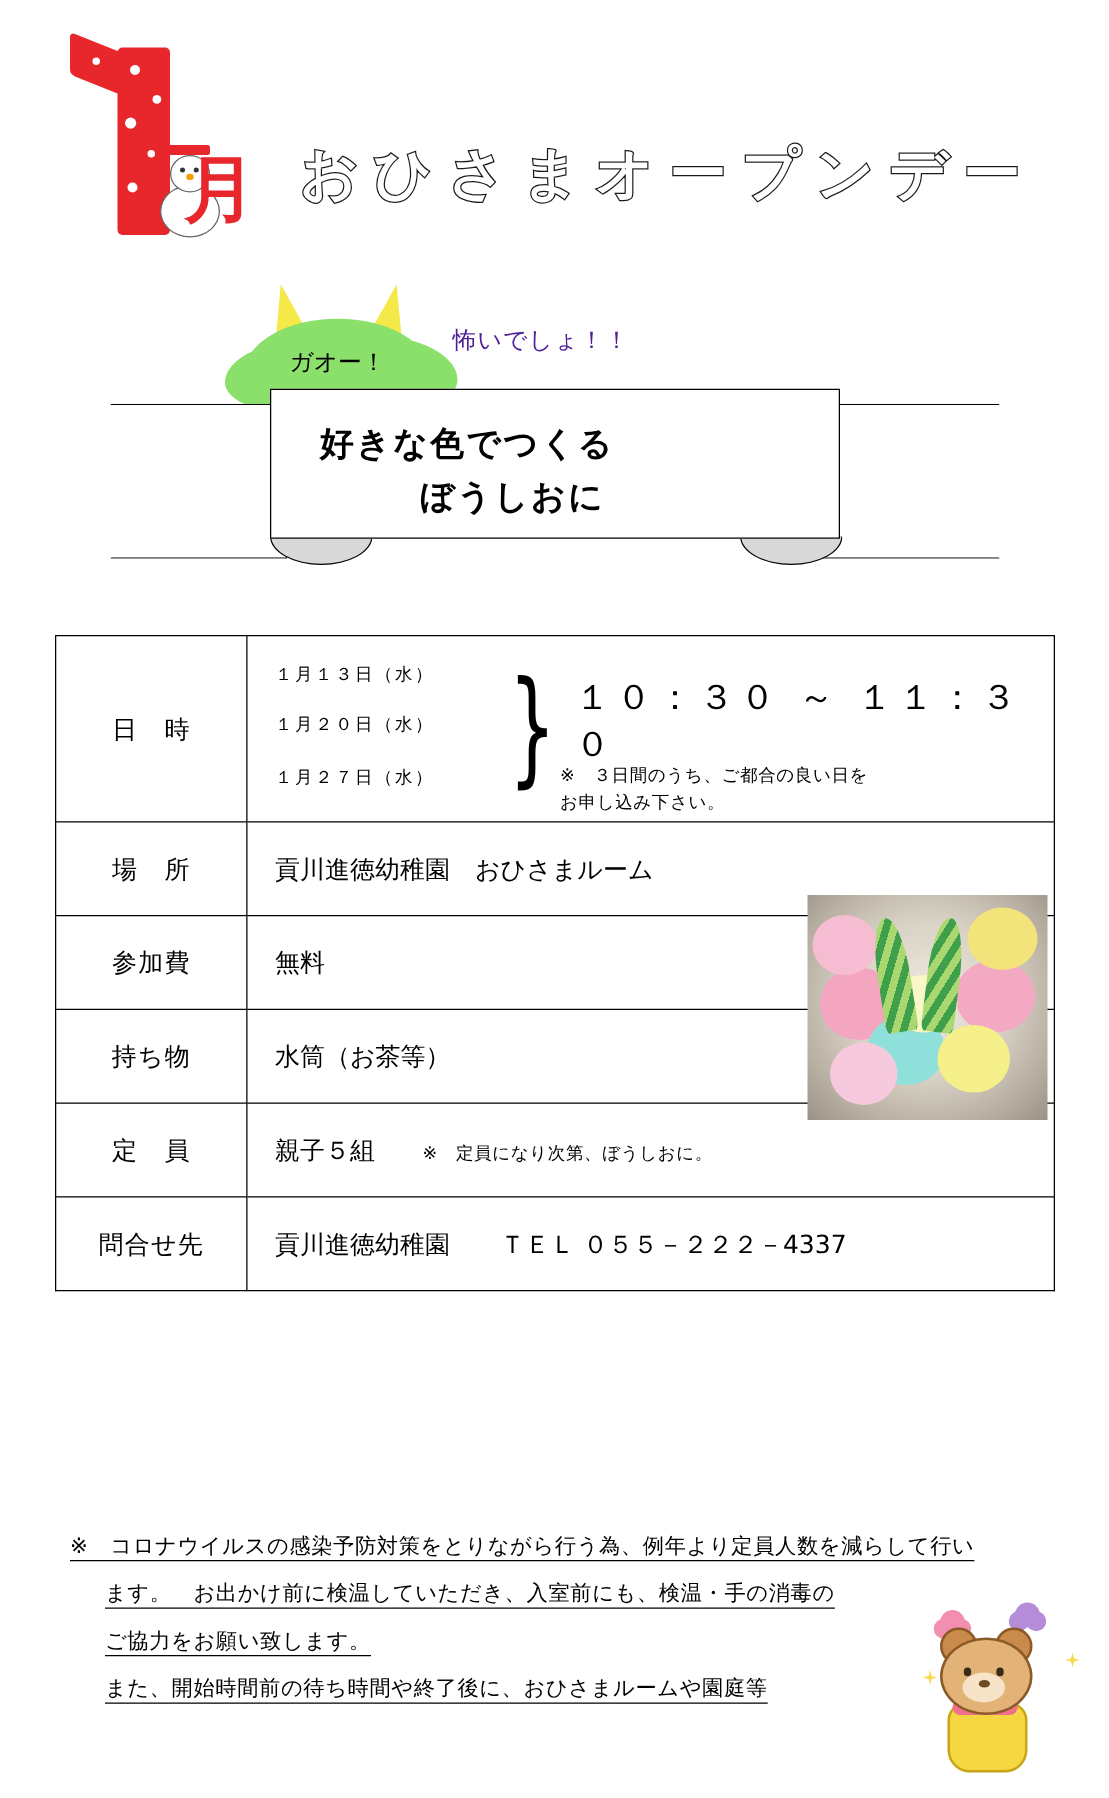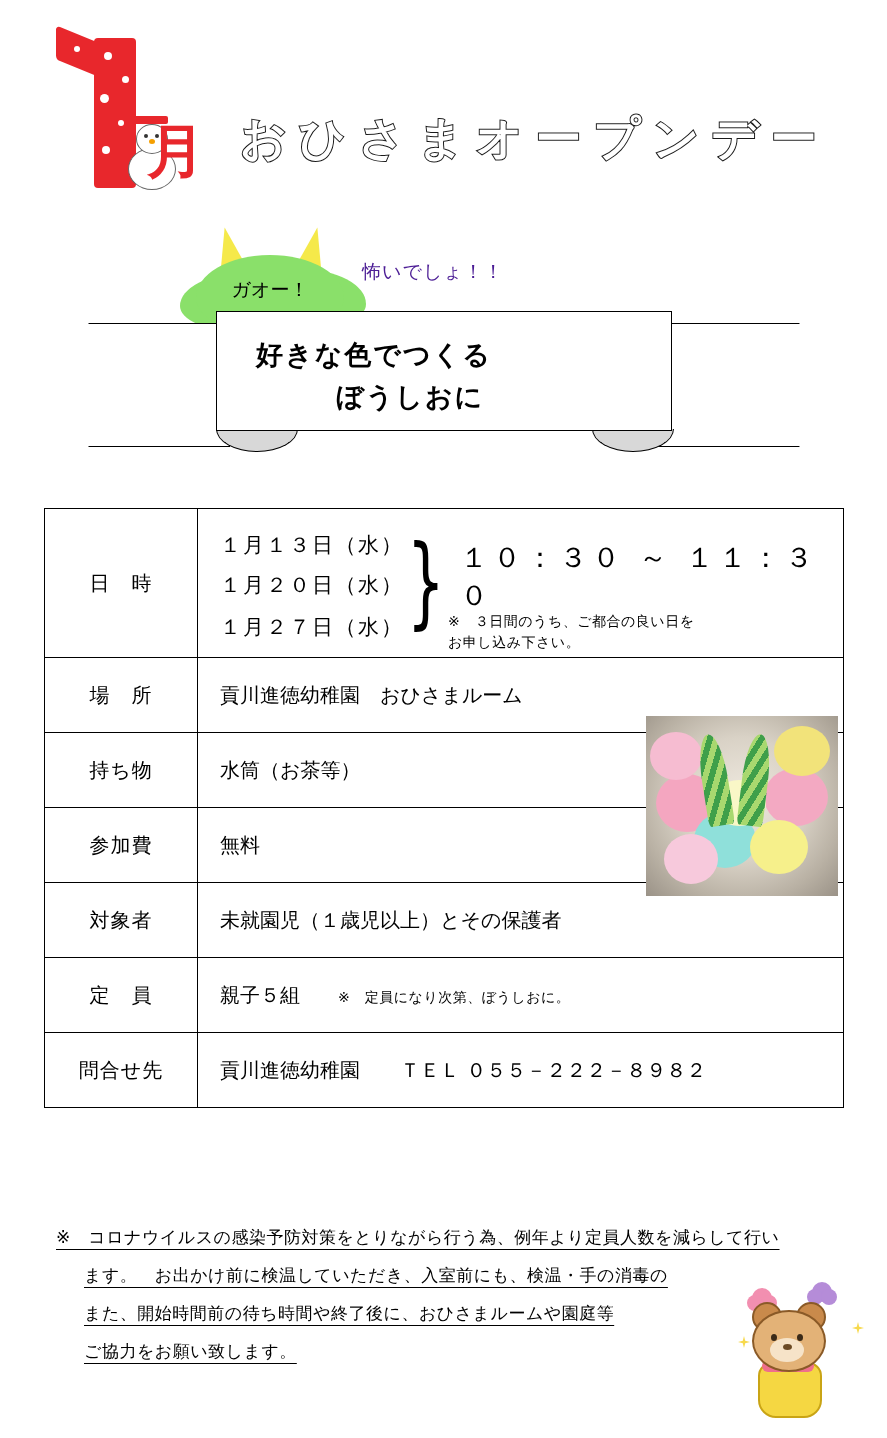--- a/index.html
+++ b/index.html
@@ -268,21 +268,21 @@
   .row-datetime td { height: 148px; }
   .row-normal td { height: 74px; }
 
   .dates {
     position: relative;
     height: 148px;
   }
   .date-line {
     position: absolute;
     left: 22px;
-    font-size: 21px;
+    font-size: 14px;
     letter-spacing: 2px;
   }
   .date-line.d1 { top: 22px; }
   .date-line.d2 { top: 62px; }
   .date-line.d3 { top: 104px; }
   .brace {
     position: absolute;
     left: 196px;
     top: 18px;
     font-size: 100px;
@@ -500,62 +500,58 @@
         <div class="note-days" style="white-space:pre-line;">※　３日間のうち、ご都合の良い日を
 お申し込み下さい。</div>
       </div>
     </td>
   </tr>
   <tr class="row-normal">
     <td class="col-label">場　所</td>
     <td class="col-value">貢川進徳幼稚園　おひさまルーム</td>
   </tr>
   <tr class="row-normal">
-    <td class="col-label">持ち物</td>
-    <td class="col-value">水筒（お茶等）</td>
-  </tr>
-  <tr class="row-normal">
     <td class="col-label">参加費</td>
     <td class="col-value">無料</td>
   </tr>
   <tr class="row-normal">
-    <td class="col-label">対象者</td>
-    <td class="col-value">未就園児（１歳児以上）とその保護者</td>
+    <td class="col-label">持ち物</td>
+    <td class="col-value">水筒（お茶等）</td>
   </tr>
   <tr class="row-normal">
     <td class="col-label">定　員</td>
     <td class="col-value">
       <span>親子５組</span><span class="note-inline">※　定員になり次第、ぼうしおに。</span>
     </td>
   </tr>
   <tr class="row-normal">
     <td class="col-label">問合せ先</td>
-    <td class="col-value">貢川進徳幼稚園　　ＴＥＬ ０５５－２２２－８９８２</td>
+    <td class="col-value">貢川進徳幼稚園　　ＴＥＬ ０５５－２２２－4337</td>
   </tr>
 </tbody>
   </table>
 
 <div class="photo">
   <div class="puff" style="left:10px;top:58px;width:62px;height:58px;background:#f4a6c0;"></div>
   <div class="puff" style="left:118px;top:52px;width:64px;height:58px;background:#f3a9c2;"></div>
   <div class="puff" style="left:4px;top:16px;width:52px;height:48px;background:#f6bcd1;"></div>
   <div class="puff" style="left:128px;top:10px;width:56px;height:50px;background:#f2e37a;"></div>
   <div class="puff" style="left:48px;top:96px;width:62px;height:56px;background:#8fe0da;"></div>
   <div class="puff" style="left:104px;top:104px;width:58px;height:54px;background:#f6f08b;"></div>
   <div class="puff" style="left:18px;top:118px;width:54px;height:50px;background:#f7c9dc;"></div>
   <div class="puff" style="left:66px;top:64px;width:54px;height:46px;background:#f9f7c7;"></div>
   <div class="leaf l"></div>
   <div class="leaf r"></div>
 </div>
 
 <div class="notes">
   <div>※　コロナウイルスの感染予防対策をとりながら行う為、例年より定員人数を減らして行い</div>
   <div class="indent">ます。　お出かけ前に検温していただき、入室前にも、検温・手の消毒の</div>
+  <div class="indent">ご協力をお願い致します。</div>
   <div class="indent">また、開始時間前の待ち時間や終了後に、おひさまルームや園庭等</div>
-  <div class="indent">ご協力をお願い致します。</div>
 </div>
 
 <div class="flower" style="left:752px;top:1288px;background:#f28fb0;"></div>
 <div class="flower" style="left:812px;top:1282px;background:#b58cd8;"></div>
 <div class="spark" style="left:738px;top:1336px;"></div>
 <div class="spark" style="left:852px;top:1322px;"></div>
 <div class="bear">
   <div class="ear l"></div>
   <div class="ear r"></div>
   <div class="body"></div>

